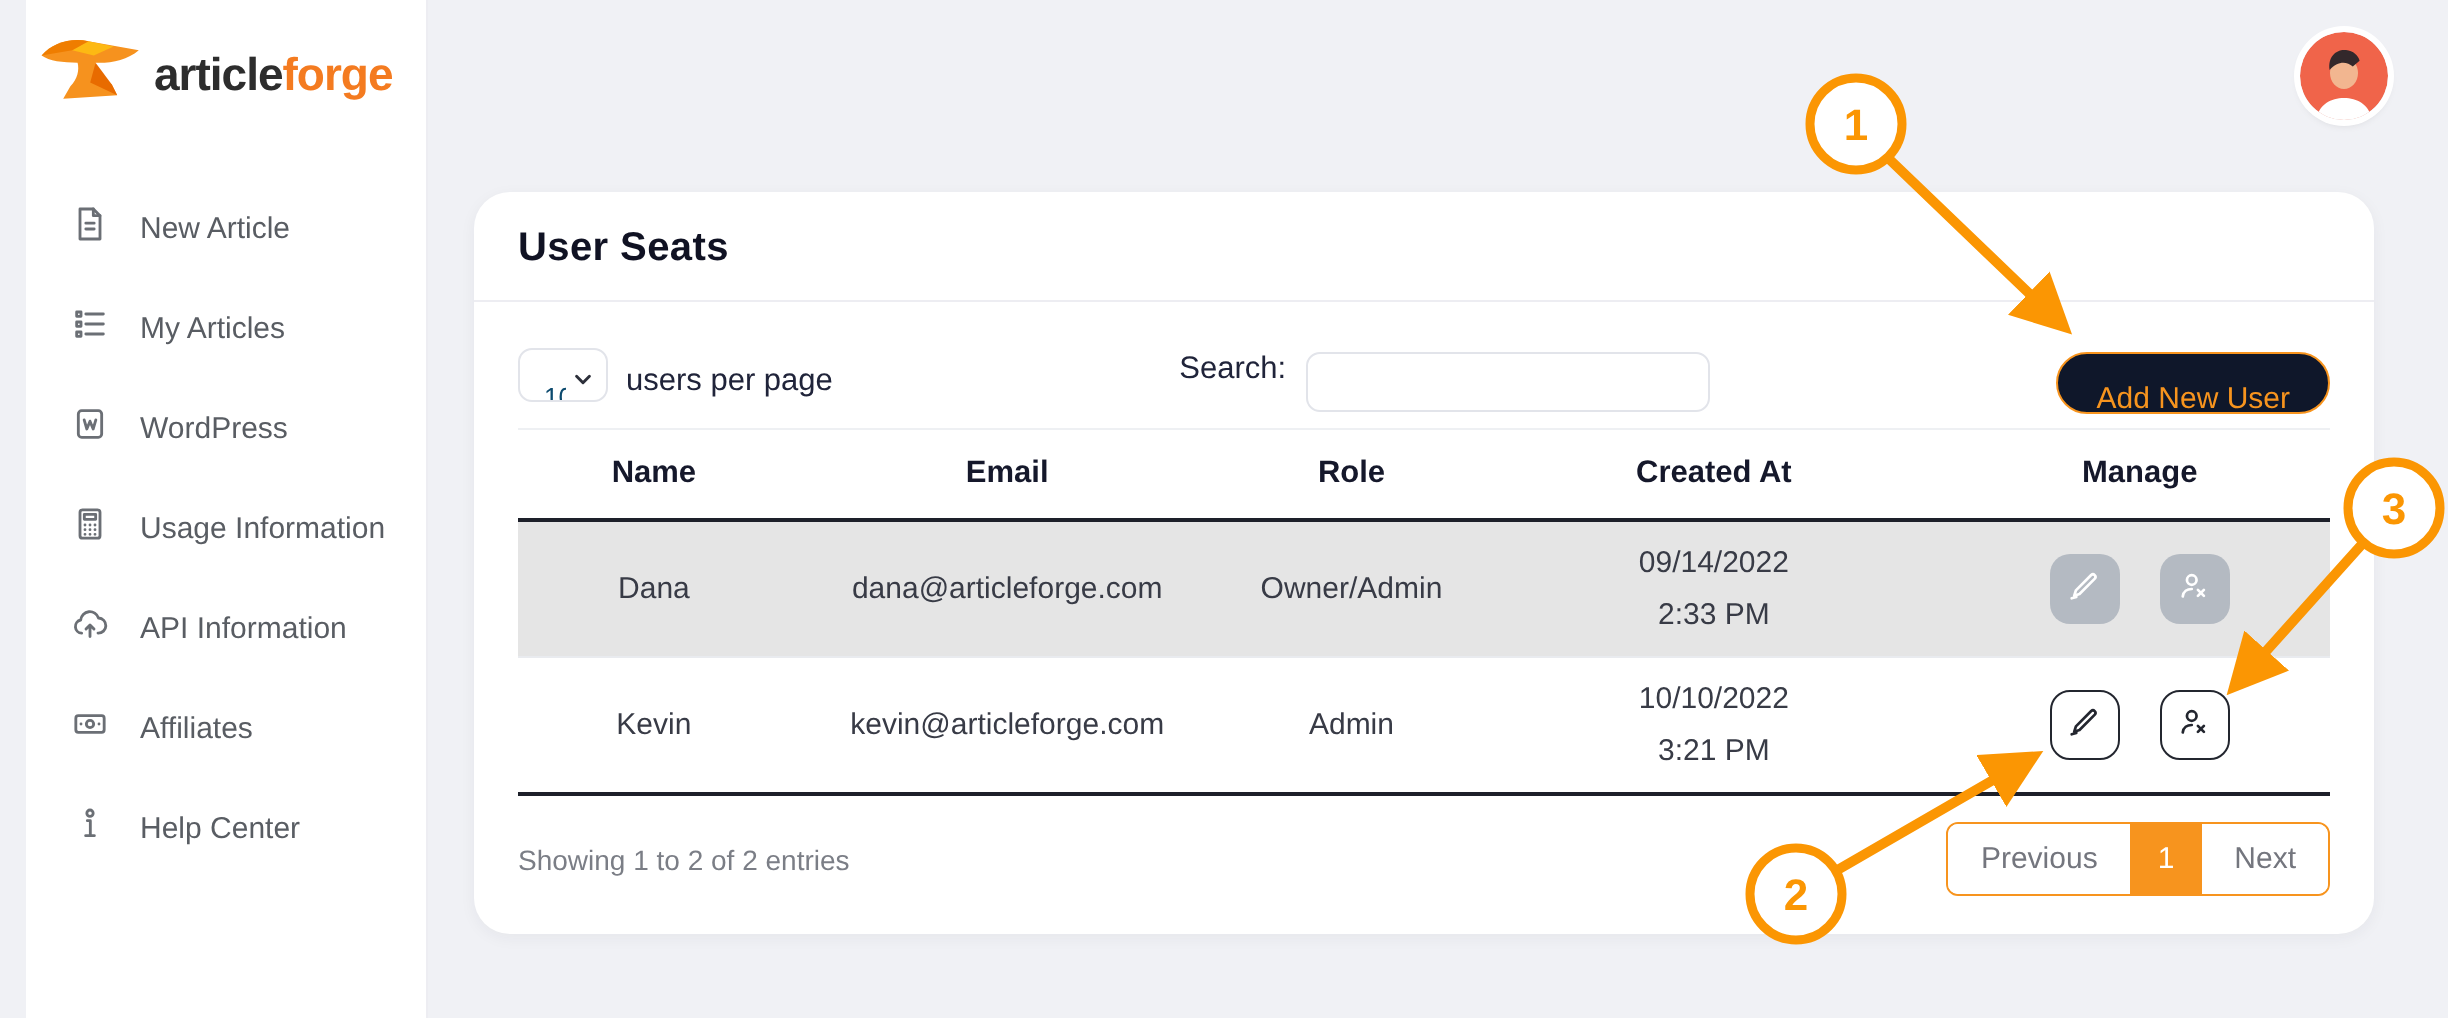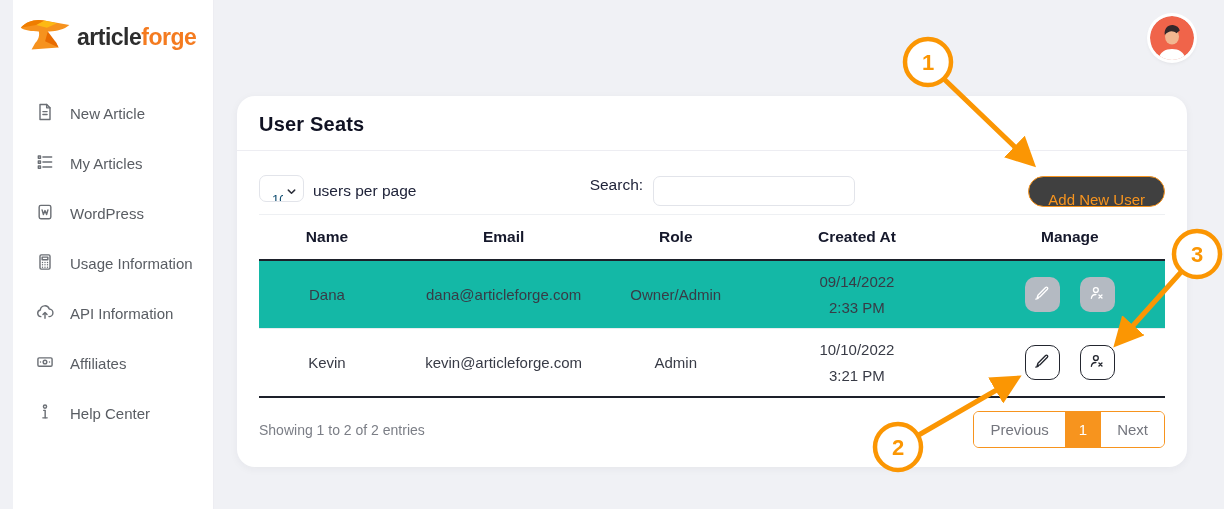--- a/index.html
+++ b/index.html
@@ -52,34 +52,34 @@
   }
   .select-wrap .chev { position:absolute; right:7px; top:8px; pointer-events:none; }
   .controls-label { font-size:15.5px; color:#20243a; margin-left:9px; }
   .search-group { display:flex; align-items:flex-start; margin-left:auto; }
   .search-label { font-size:15.5px; color:#20243a; margin-right:10px; }
   .search-input {
     width:202px; height:30px; border:1px solid #e2e4ea; border-radius:7px;
     background:#fff; padding:0 10px; font-size:14px; color:#2c2f3a; outline:none;
   }
   .add-user-btn {
-    margin-left:auto; height:31px; padding:14px 19px; background:#404040;
+    margin-left:auto; height:31px; padding:14px 19px; background:#0f172a;
     border:1px solid #f7941e; border-radius:16px; color:#f7941e;
     font-size:15px; font-family:inherit; cursor:pointer;
   }
   
   table { width:906px; margin:7px 22px 0 22px; border-collapse:collapse; table-layout:fixed; }
   col.c-name { width:15%; } col.c-email { width:24%; } col.c-role { width:14%; }
   col.c-created { width:26%; } col.c-manage { width:21%; }
   thead th {
     font-size:15.5px; font-weight:700; color:#15182b; text-align:center;
     padding:13px 4px; border-top:1px solid #eef0f3; border-bottom:2px solid #1d202a;
   }
   tbody td { text-align:center; font-size:15px; color:#383b46; padding:8px 4px; }
-  tr.row-stripe { background:#14b8a6; }
+  tr.row-stripe { background:#e5e5e5; }
   tr.row-a td { height:67px; border-bottom:1px solid #e9ebef; }
   tr.row-b td { height:66px; border-bottom:2px solid #1d202a; }
   .date-line { display:block; line-height:1.7; }
   .icon-btn {
     width:35px; height:35px; border-radius:10px; display:inline-flex;
     align-items:center; justify-content:center; margin:0 8px; vertical-align:middle;
     border:none; background:#b4bac2; cursor:default;
   }
   .icon-btn.enabled {
     background:#fff; border:1.5px solid #23262f; cursor:pointer;

